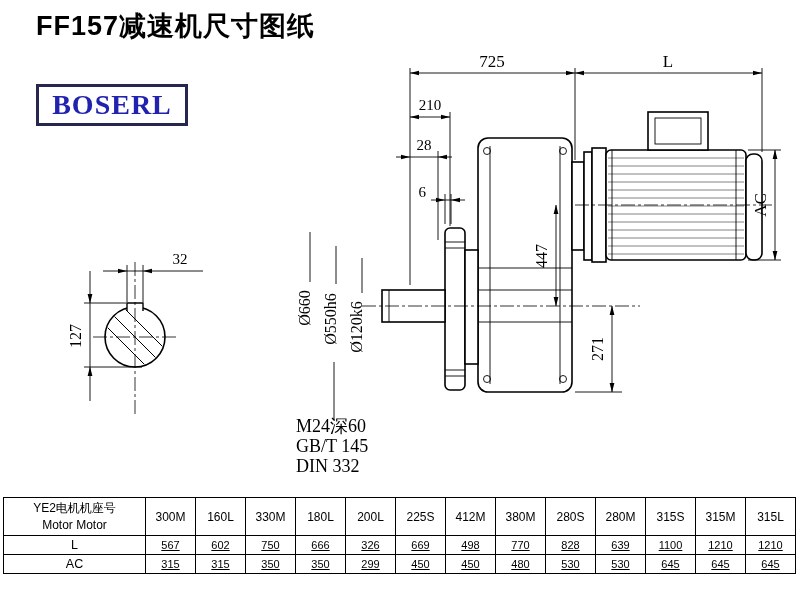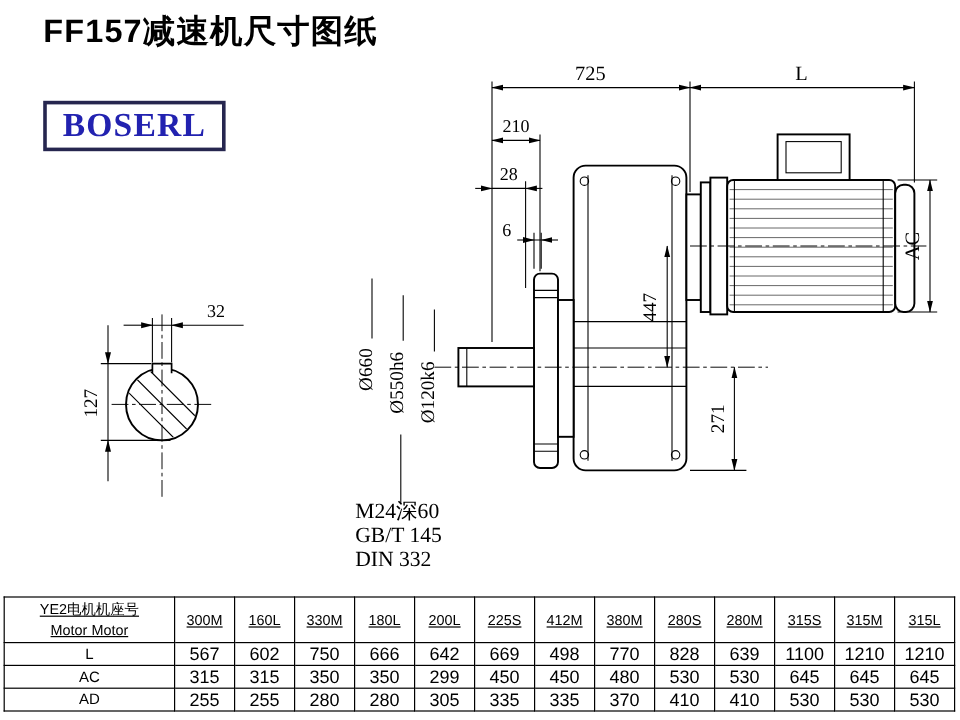--- a/index.html
+++ b/index.html
@@ -33,24 +33,24 @@
 
   
   table.size {
     position:absolute; left:3px; top:497px; width:793px;
     border-collapse:collapse; table-layout:fixed; font-size:12px;
   }
   .size th, .size td {
     border:1px solid #000; text-align:center; vertical-align:middle;
     padding:0; font-weight:normal; background:#fff; color:#000;
   }
-  .size thead tr { height:38px;text-decoration:underline; }
+  .size thead tr { height:38px; }
   .size tbody tr { height:19px; }
   .size tbody th { font-size:12.5px; }
-  .size td { font-size:15px; }
+  .size td { font-size:11px;text-decoration:underline; }
   .size .corner div { line-height:1.4; }
 </style>
 </head>
 <body>
 
 <div class="page-title">FF157减速机尺寸图纸</div>
 
 <div class="logo-box">
   <span>BOSERL</span>
 </div>
@@ -199,21 +199,21 @@
         <th>315L</th>
       </tr>
     </thead>
     <tbody>
       <tr>
         <th>L</th>
         <td>567</td>
         <td>602</td>
         <td>750</td>
         <td>666</td>
-        <td>642</td>
+        <td>326</td>
         <td>669</td>
         <td>498</td>
         <td>770</td>
         <td>828</td>
         <td>639</td>
         <td>1100</td>
         <td>1210</td>
         <td>1210</td>
       </tr>
       <tr>
@@ -225,30 +225,14 @@
         <td>299</td>
         <td>450</td>
         <td>450</td>
         <td>480</td>
         <td>530</td>
         <td>530</td>
         <td>645</td>
         <td>645</td>
         <td>645</td>
       </tr>
-      <tr>
-        <th>AD</th>
-        <td>255</td>
-        <td>255</td>
-        <td>280</td>
-        <td>280</td>
-        <td>305</td>
-        <td>335</td>
-        <td>335</td>
-        <td>370</td>
-        <td>410</td>
-        <td>410</td>
-        <td>530</td>
-        <td>530</td>
-        <td>530</td>
-      </tr>
     </tbody>
   </table>
 
 </body></html>

